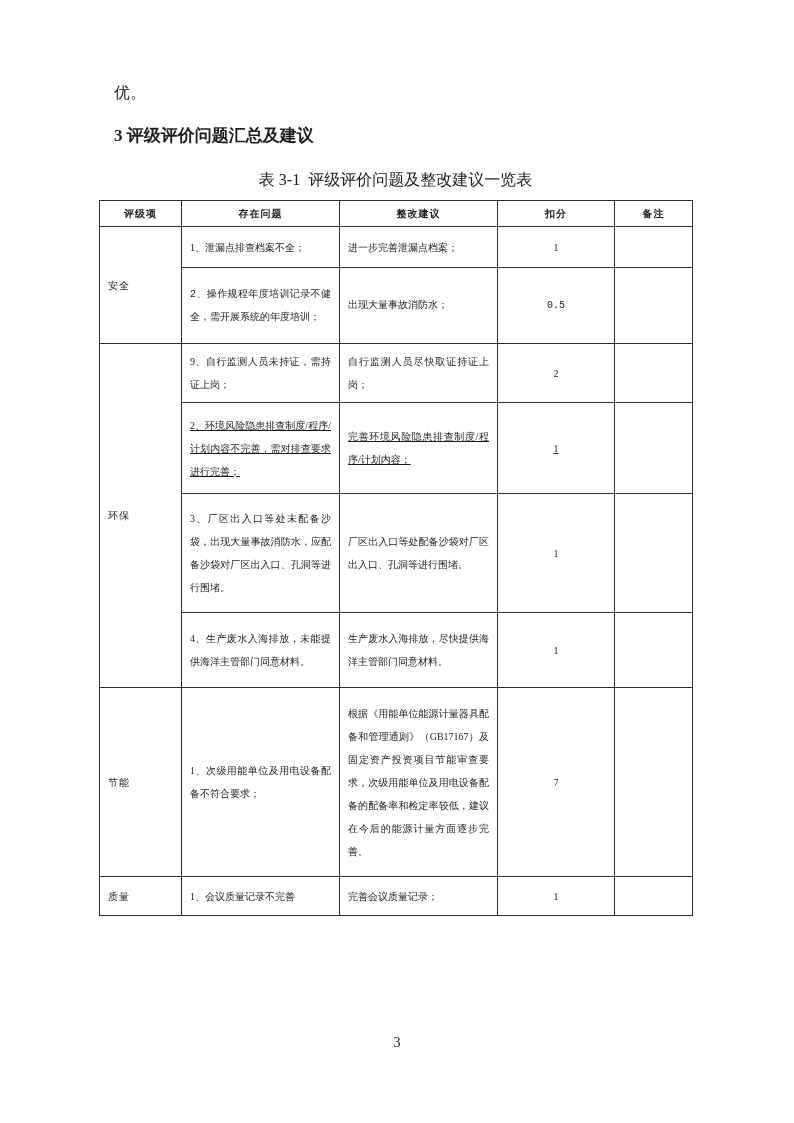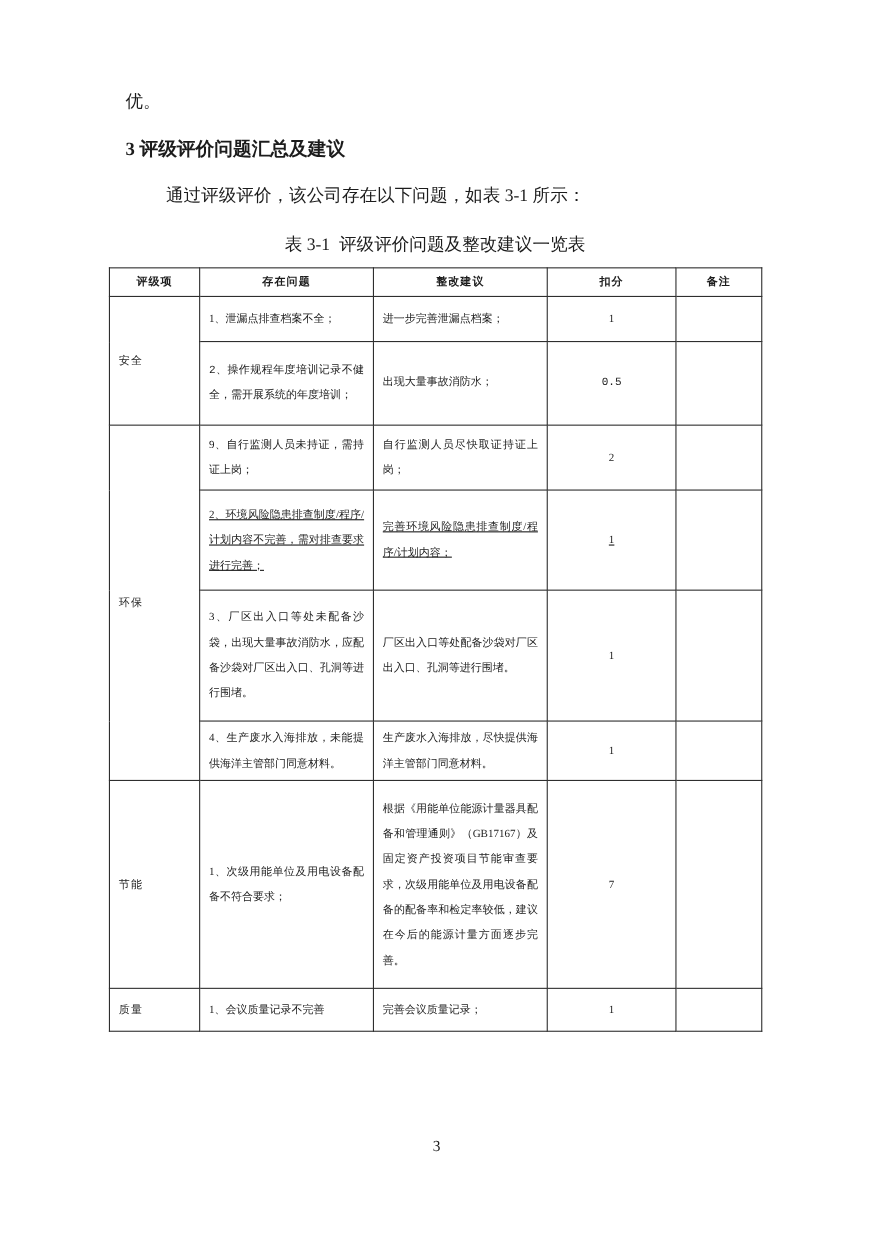--- a/index.html
+++ b/index.html
@@ -78,21 +78,21 @@
     text-align: justify;
   }
   td.num-cell {
     text-align: center;
   }
   tr.r1 { height: 41px; }
   tr.r2 { height: 76px; font-family: Liberation Mono, monospace; }
   tr.r3 { height: 59px; }
   tr.r4 { height: 91px; text-decoration: underline; }
   tr.r5 { height: 119px; }
-  tr.r6 { height: 54px; }
+  tr.r6 { height: 75px; }
   tr.r7 { height: 189px; }
   tr.r8 { height: 39px; }
   .footer {
     position: absolute;
     top: 1035px;
     left: 0;
     width: 100%;
     text-align: center;
     font-size: 14px;
   }
@@ -100,21 +100,20 @@
 </head>
 <body>
 
 <div class="page">
   <div class="content">
 
     <p class="opening">优。</p>
 
     <h2 class="heading">3 评级评价问题汇总及建议</h2>
 
-    <p class="para">通过评级评价，该公司存在以下问题，如表 3-1 所示：</p>
 
     <p class="caption">表 3-1  评级评价问题及整改建议一览表</p>
 
     <table class="review-table">
       <colgroup>
         <col class="c1">
           <col class="c2">
           <col class="c3">
           <col class="c4">
           <col class="c5">

